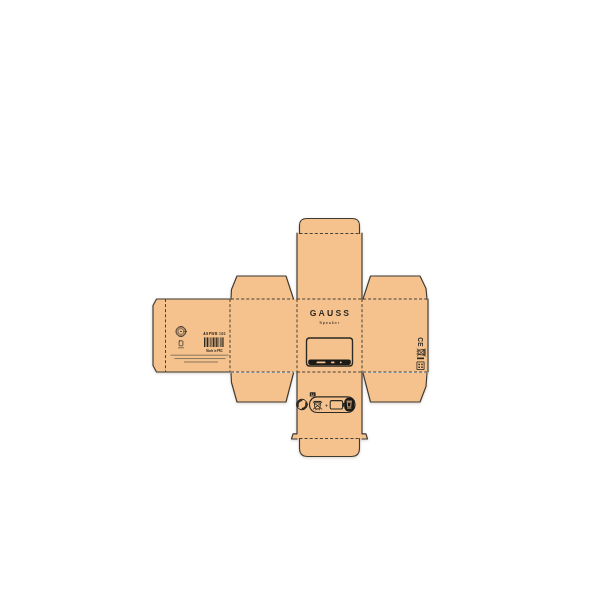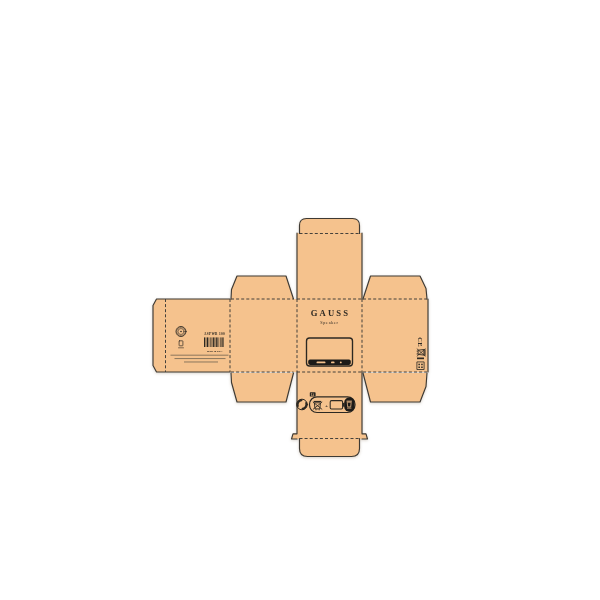--- a/index.html
+++ b/index.html
@@ -1,17 +1,17 @@
 <!DOCTYPE html>
 <html><head>
 <meta charset="utf-8">
 <style>
   html,body{margin:0;padding:0;background:#ffffff;}
   .stage{position:relative;width:525px;height:600px;background:#ffffff;overflow:hidden;
-         font-family:Liberation Serif, serif;}
+         font-family:Liberation Sans, sans-serif;}
   svg{display:block;}
   .board{fill:#F5C28D;}
   .cut{fill:none;stroke:#3E3A34;stroke-width:1.15;stroke-linejoin:round;stroke-linecap:round;}
   .fold{fill:none;stroke:#45413B;stroke-width:1;stroke-dasharray:3 2.1;stroke-linecap:butt;}
   .ink{fill:#2C2822;}
   .inkline{fill:none;stroke:#2C2822;stroke-linecap:round;stroke-linejoin:round;}
   .brand{font-weight:bold;font-size:8.6px;letter-spacing:2.2px;fill:#2C2822;}
   .product{font-size:4.2px;letter-spacing:0.7px;fill:#2C2822;}
   .sku{font-weight:bold;font-size:3.4px;letter-spacing:0.35px;fill:#2C2822;}
   .origin{font-weight:bold;font-size:2.7px;fill:#2C2822;}

